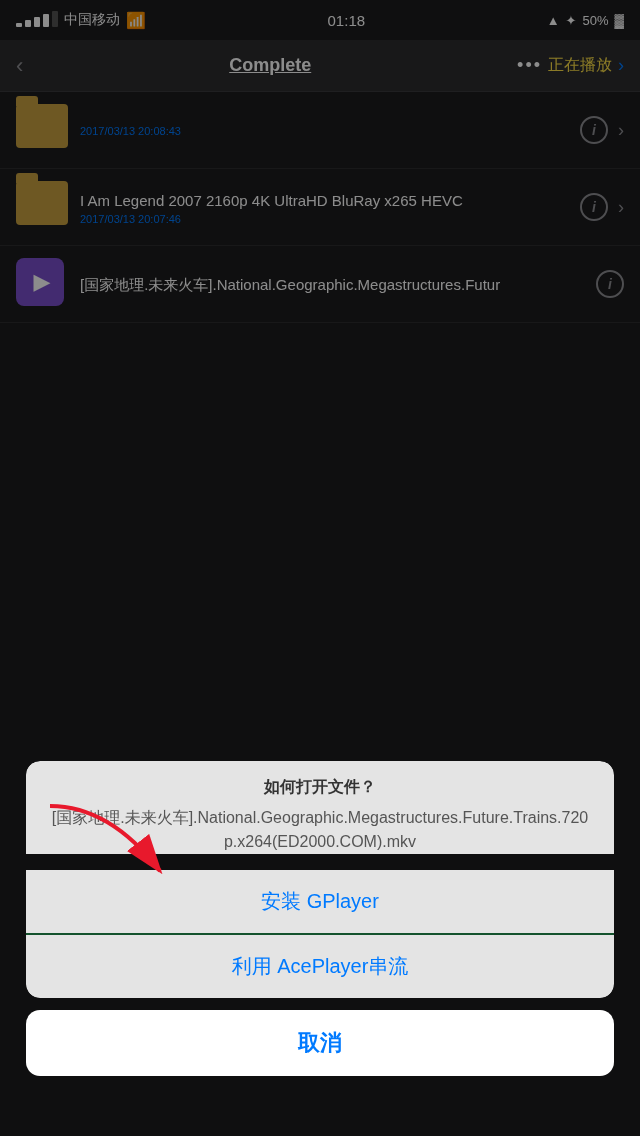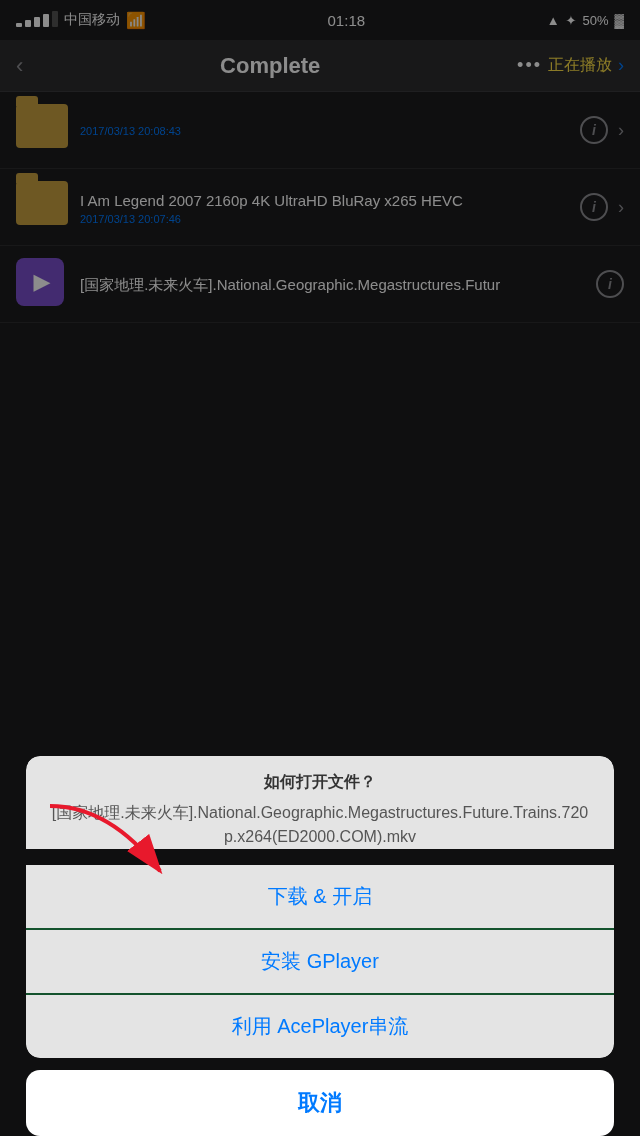--- a/index.html
+++ b/index.html
@@ -59,22 +59,23 @@
       padding: 0 16px;
       border-bottom: 1px solid #3a3a3c;
     }
     .nav-back {
       color: #8e8e93;
       font-size: 22px;
       cursor: pointer;
     }
     .nav-title {
       color: white;
-      font-size: 22px;
+      font-size: 18px;
       font-weight: 600;
+      text-decoration: underline;
     }
     .nav-dots {
       color: white;
       font-size: 18px;
       letter-spacing: 2px;
     }
     .nav-right {
       display: flex; align-items: center; gap: 6px;
     }
     .nav-playing {
@@ -176,20 +177,21 @@
     
     .overlay {
       position: absolute;
       top: 0; left: 0;
       width: 100%; height: 100%;
       background: rgba(0,0,0,0.45);
       display: flex;
       flex-direction: column;
       align-items: center;
       justify-content: flex-end;
+      padding-bottom: 60px;
     }
 
     
     .action-sheet {
       width: 92%;
       background: transparent;
       border-radius: 14px;
       overflow: hidden;
       margin-bottom: 12px;
     }
@@ -342,21 +344,20 @@
     <path d="M 20 10 Q 80 10 130 75" stroke="#e8192c" stroke-width="4" fill="none" marker-end="url(#arrowhead)"></path>
   </svg>
 
   <div class="action-sheet">
 
     <div class="action-sheet-top">
       <div class="action-sheet-title">如何打开文件？</div>
       <div class="action-sheet-filename">[国家地理.未来火车].National.Geographic.Megastructures.Future.Trains.720p.x264(ED2000.COM).mkv</div>
     </div>
 
-    <button class="action-btn">下载 &amp; 开启</button>
 
     <button class="action-btn">安装 GPlayer</button>
 
     <button class="action-btn action-btn-last">利用 AcePlayer串流</button>
   </div>
 
   <button class="cancel-btn">取消</button>
 </div>
 
 </body></html>

